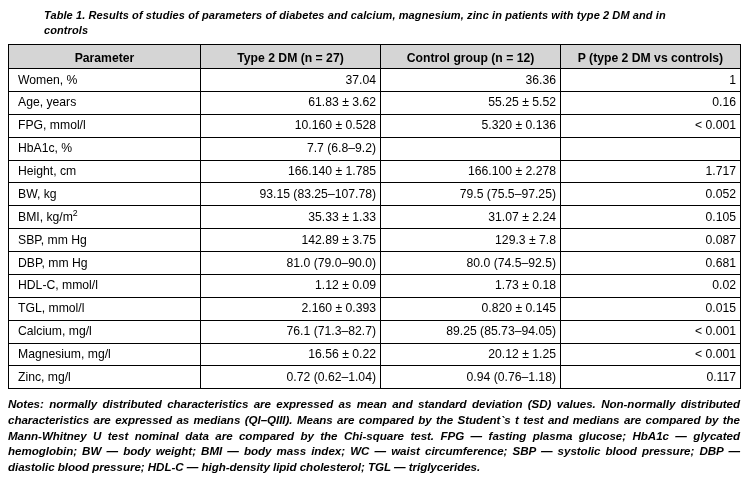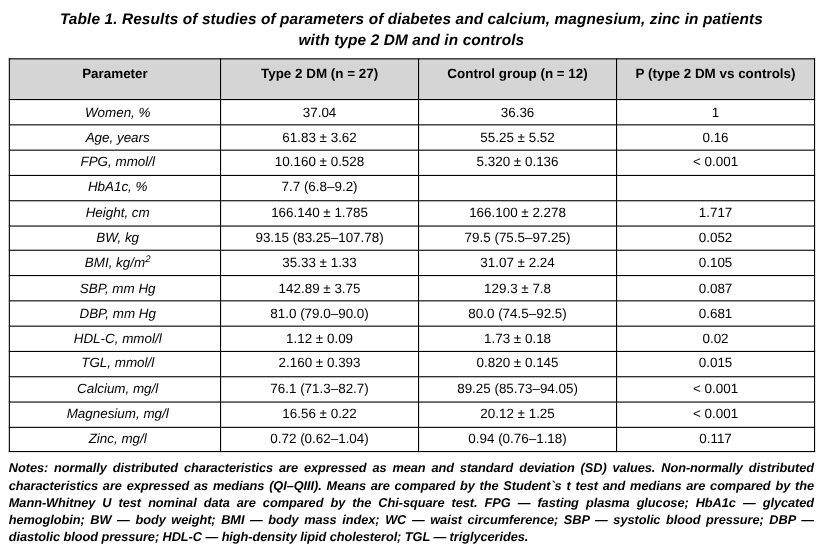--- a/index.html
+++ b/index.html
@@ -15,24 +15,23 @@
     overflow: hidden;
   }
   .page {
     width: 748px;
     height: 496px;
     position: relative;
     box-sizing: border-box;
     padding: 6px 8px 0 8px;
   }
   .caption {
-    font-size: 14px;
+    font-size: 11px;
     font-weight: bold;
     font-style: italic;
-    text-align: center;
     line-height: 1.34;
     margin: 2px 36px 7px 36px;
     letter-spacing: 0.1px;
   }
   table.main {
     width: 732px;
     border-collapse: collapse;
     table-layout: fixed;
     margin: 0 auto;
     border: 1.4px solid #000;
@@ -40,36 +39,35 @@
   table.main col.c0 { width: 192px; }
   table.main col.c1 { width: 180px; }
   table.main col.c2 { width: 180px; }
   table.main col.c3 { width: 180px; }
 
   table.main th {
     background: #d5d5d5;
     font-size: 12.2px;
     font-weight: bold;
     text-align: center;
-    padding: 6px 4px 16px 4px;
+    padding: 6px 4px 2px 4px;
     border: 1px solid #000;
     line-height: 1.2;
   }
   table.main td {
     font-size: 12.2px;
     padding: 3.5px 4px 3.5px 4px;
     border: 1px solid #000;
-    text-align: center;
+    text-align: right;
     line-height: 1.22;
     background: #ffffff;
   }
   table.main td.lbl {
-    text-align: center;
+    text-align: left;
     padding-left: 9px;
-    font-style: italic;
   }
   .notes {
     width: 732px;
     margin: 7px auto 0 auto;
     font-size: 11.6px;
     font-weight: bold;
     font-style: italic;
     line-height: 1.345;
     text-align: justify;
     letter-spacing: -0.05px;

